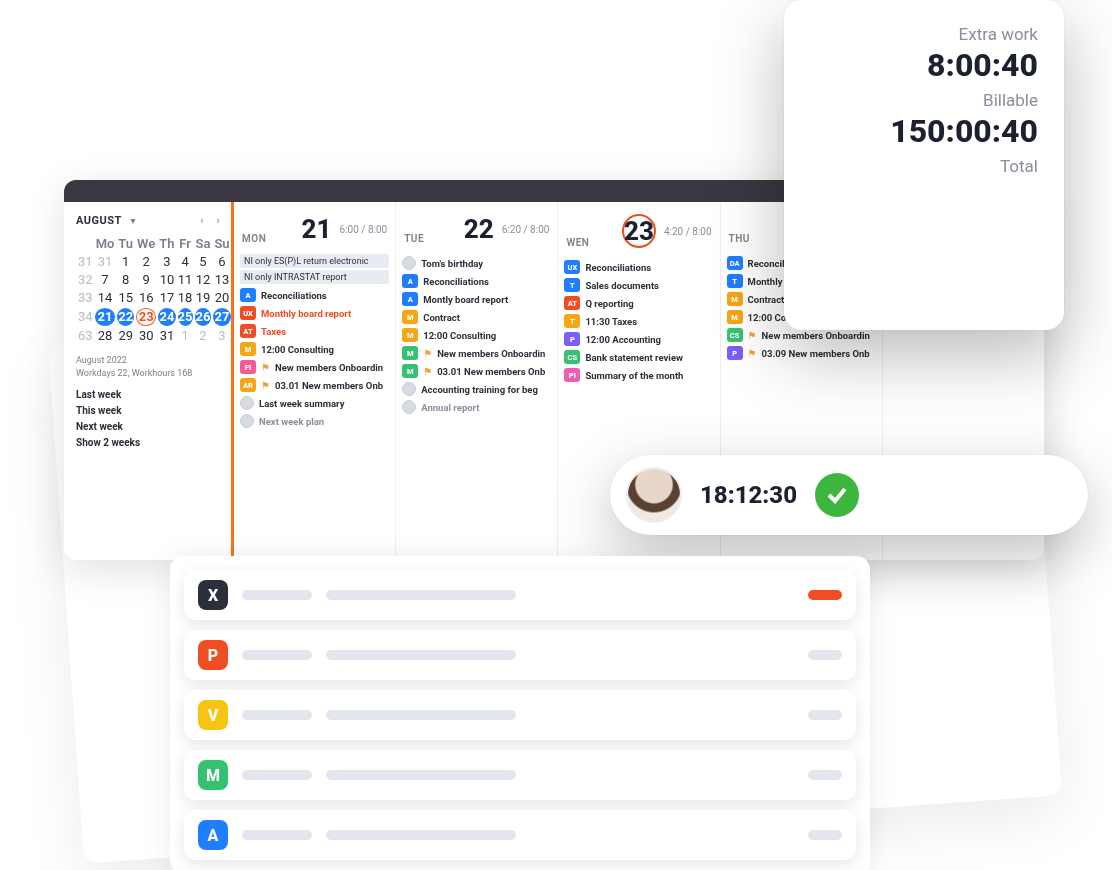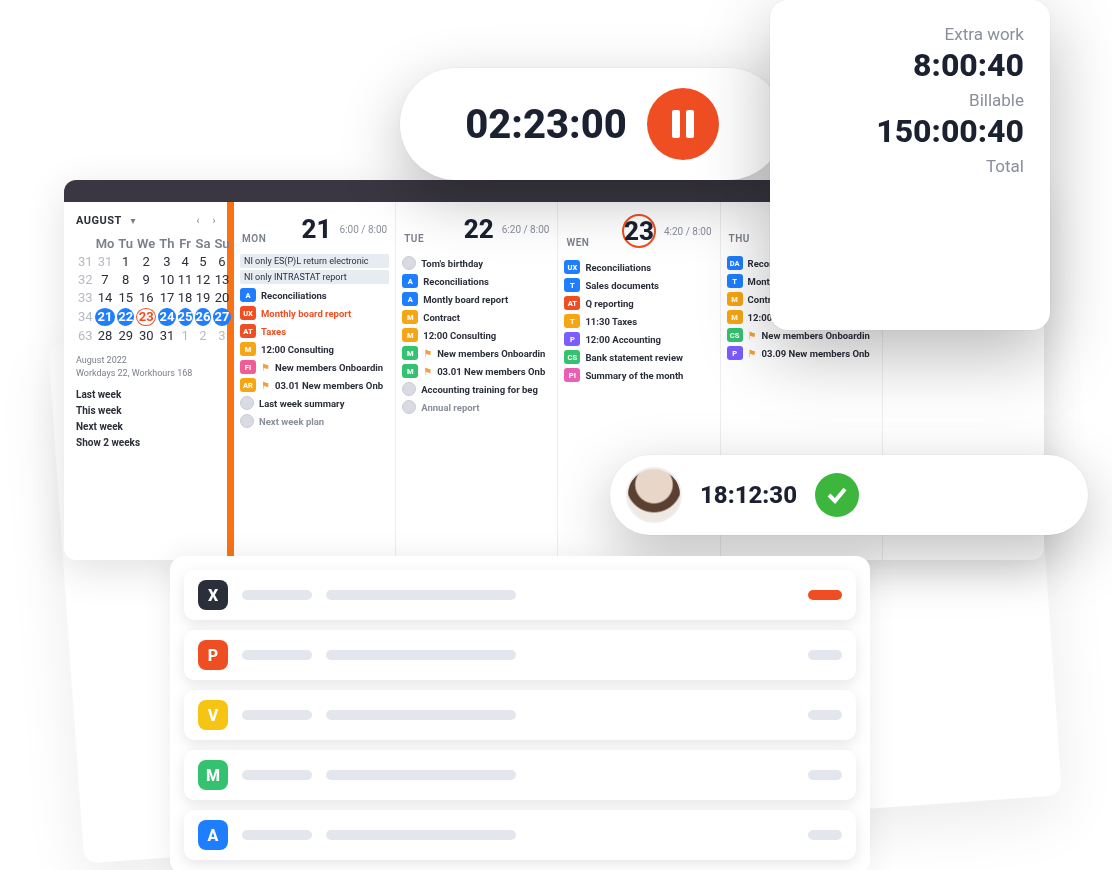--- a/index.html
+++ b/index.html
@@ -8,21 +8,21 @@
 
 
 .ghost{position:absolute;left:65px;top:310px;width:980px;height:520px;background:#fff;border-radius:14px;transform:rotate(-4deg);box-shadow:0 20px 60px rgba(0,0,0,.08);filter:blur(.5px)}
 
 
 .app{position:absolute;left:64px;top:180px;width:980px;height:380px;background:#fff;border-radius:12px;overflow:hidden;box-shadow:0 10px 40px rgba(0,0,0,.12)}
 .titlebar{height:22px;background:#3a3742}
 .appbody{display:flex;height:calc(100% - 22px)}
 
 
-.side{width:170px;padding:12px 8px 8px 12px;border-right:7px solid #f97316;font-size:10px;color:#2b2f3a}
+.side{width:170px;padding:12px 8px 8px 12px;border-right:3px solid #f97316;font-size:10px;color:#2b2f3a}
 .monthrow{display:flex;align-items:center;gap:6px;margin-bottom:6px}
 .monthlbl{font-weight:700;letter-spacing:.5px;font-size:11px;color:#2b2f3a}
 .chev{width:10px;height:10px;display:inline-flex;align-items:center;justify-content:center;color:#7a7f8b}
 .cal{width:100%;border-collapse:separate;border-spacing:2px 2px;font-size:13px}
 .cal th{color:#7a7f8b;font-weight:600;padding:1px}
 .cal td{text-align:center;padding:0;color:#2b2f3a;height:16px;width:18px;line-height:16px}
 .cal td.wk{color:#b6bac3}
 .cal td.mute{color:#b7bbc4}
 .cal td.sel{background:#1f7eff;color:#fff;border-radius:50%;font-weight:700}
 .cal td.today{border:1px solid #ef4e23;border-radius:50%;color:#ef4e23;font-weight:700}
@@ -49,21 +49,21 @@
 .btime{color:#2b2f3a;font-weight:700}
 .ev.dim .t{color:#8a8f9b}
 
 
 .timer{position:absolute;left:400px;top:68px;width:384px;height:112px;background:#fff;border-radius:56px;display:flex;align-items:center;justify-content:center;gap:20px;box-shadow:0 0 0 1px rgba(0,0,0,.02),0 20px 60px rgba(0,0,0,.25)}
 .timer .val{font-size:40px;font-weight:800;color:#1b2131}
 .pause{width:72px;height:72px;border-radius:50%;background:#ef4e23;display:flex;align-items:center;justify-content:center;gap:6px}
 .pause span{width:8px;height:28px;background:#fff;border-radius:2px}
 
 
-.sum{position:absolute;right:62px;top:0;width:280px;height:330px;background:#fff;border-radius:18px;padding:24px 26px;box-shadow:0 0 0 1px rgba(0,0,0,.02),0 24px 70px rgba(0,0,0,.28)}
+.sum{position:absolute;right:48px;top:0;width:280px;height:330px;background:#fff;border-radius:18px;padding:24px 26px;box-shadow:0 0 0 1px rgba(0,0,0,.02),0 24px 70px rgba(0,0,0,.28)}
 .sum .lbl{text-align:right;color:#8a8f9b;font-size:17px;margin-top:6px}
 .sum .val{text-align:right;color:#1b2131;font-size:32px;font-weight:800;margin-top:2px}
 .sum .lbl:first-child{margin-top:0}
 
 
 .person{position:absolute;left:610px;top:455px;width:478px;height:80px;background:#fff;border-radius:40px;display:flex;align-items:center;padding:0 16px;gap:18px;box-shadow:0 0 0 1px rgba(0,0,0,.02),0 20px 60px rgba(0,0,0,.25)}
 .pava{width:56px;height:56px;border-radius:50%;background:radial-gradient(circle at 50% 30%,#e8d6c8 0 40%,#5a4030 44% 60%,#efe9e3 64%);border:2px solid #eee}
 .pname{font-size:24px;font-weight:700;color:#1b2131;flex:1}
 .ptime{font-size:24px;font-weight:800;color:#1b2131}
 .check{width:44px;height:44px;border-radius:50%;background:#3db63d;display:flex;align-items:center;justify-content:center}
@@ -367,27 +367,20 @@
             </div>
             <div class="ev">
               <span class="badge" style="background:#7a5cff">P</span>
               <span class="t">Accounting</span>
             </div>
           </div>
         </div>
     </div>
   </div>
 
-  <div class="timer">
-    <div class="val">02:23:00</div>
-    <div class="pause">
-        <span></span>
-        <span></span>
-      </div>
-  </div>
 
   <div class="sum">
     <div class="lbl">Extra work</div>
     <div class="val">8:00:40</div>
     <div class="lbl">Billable</div>
     <div class="val">150:00:40</div>
     <div class="lbl">Total</div>
   </div>
 
   <div class="person">

